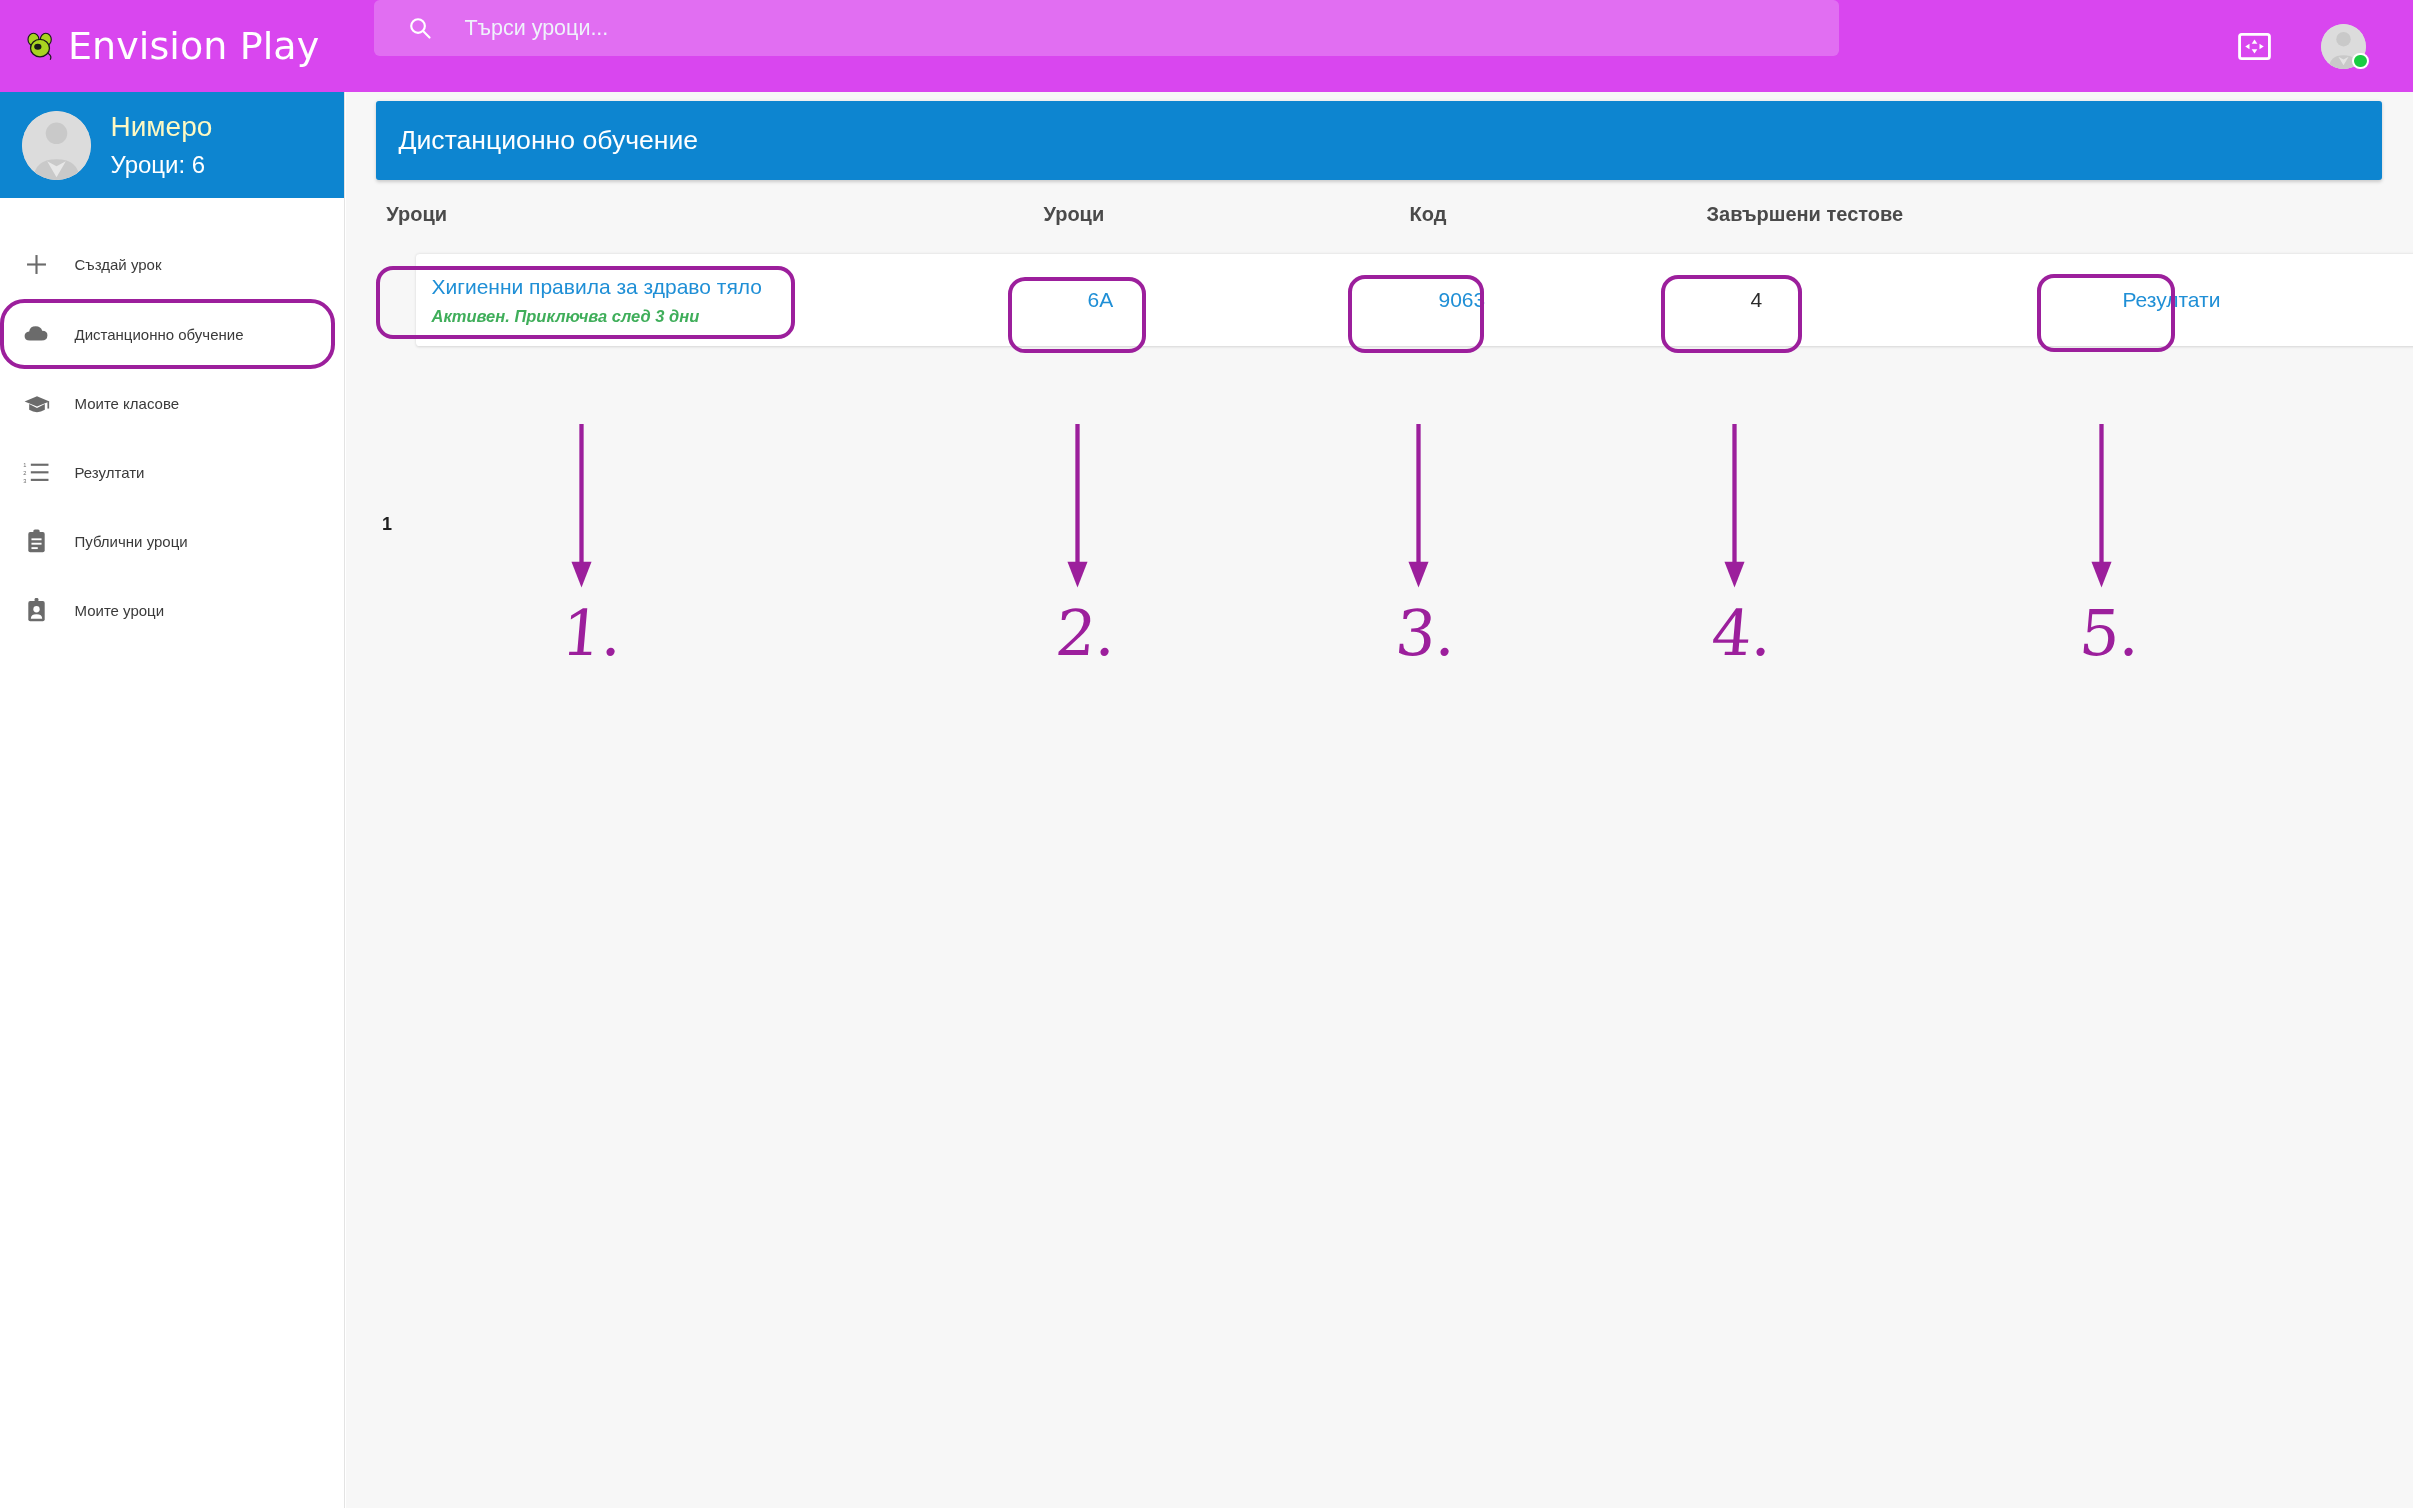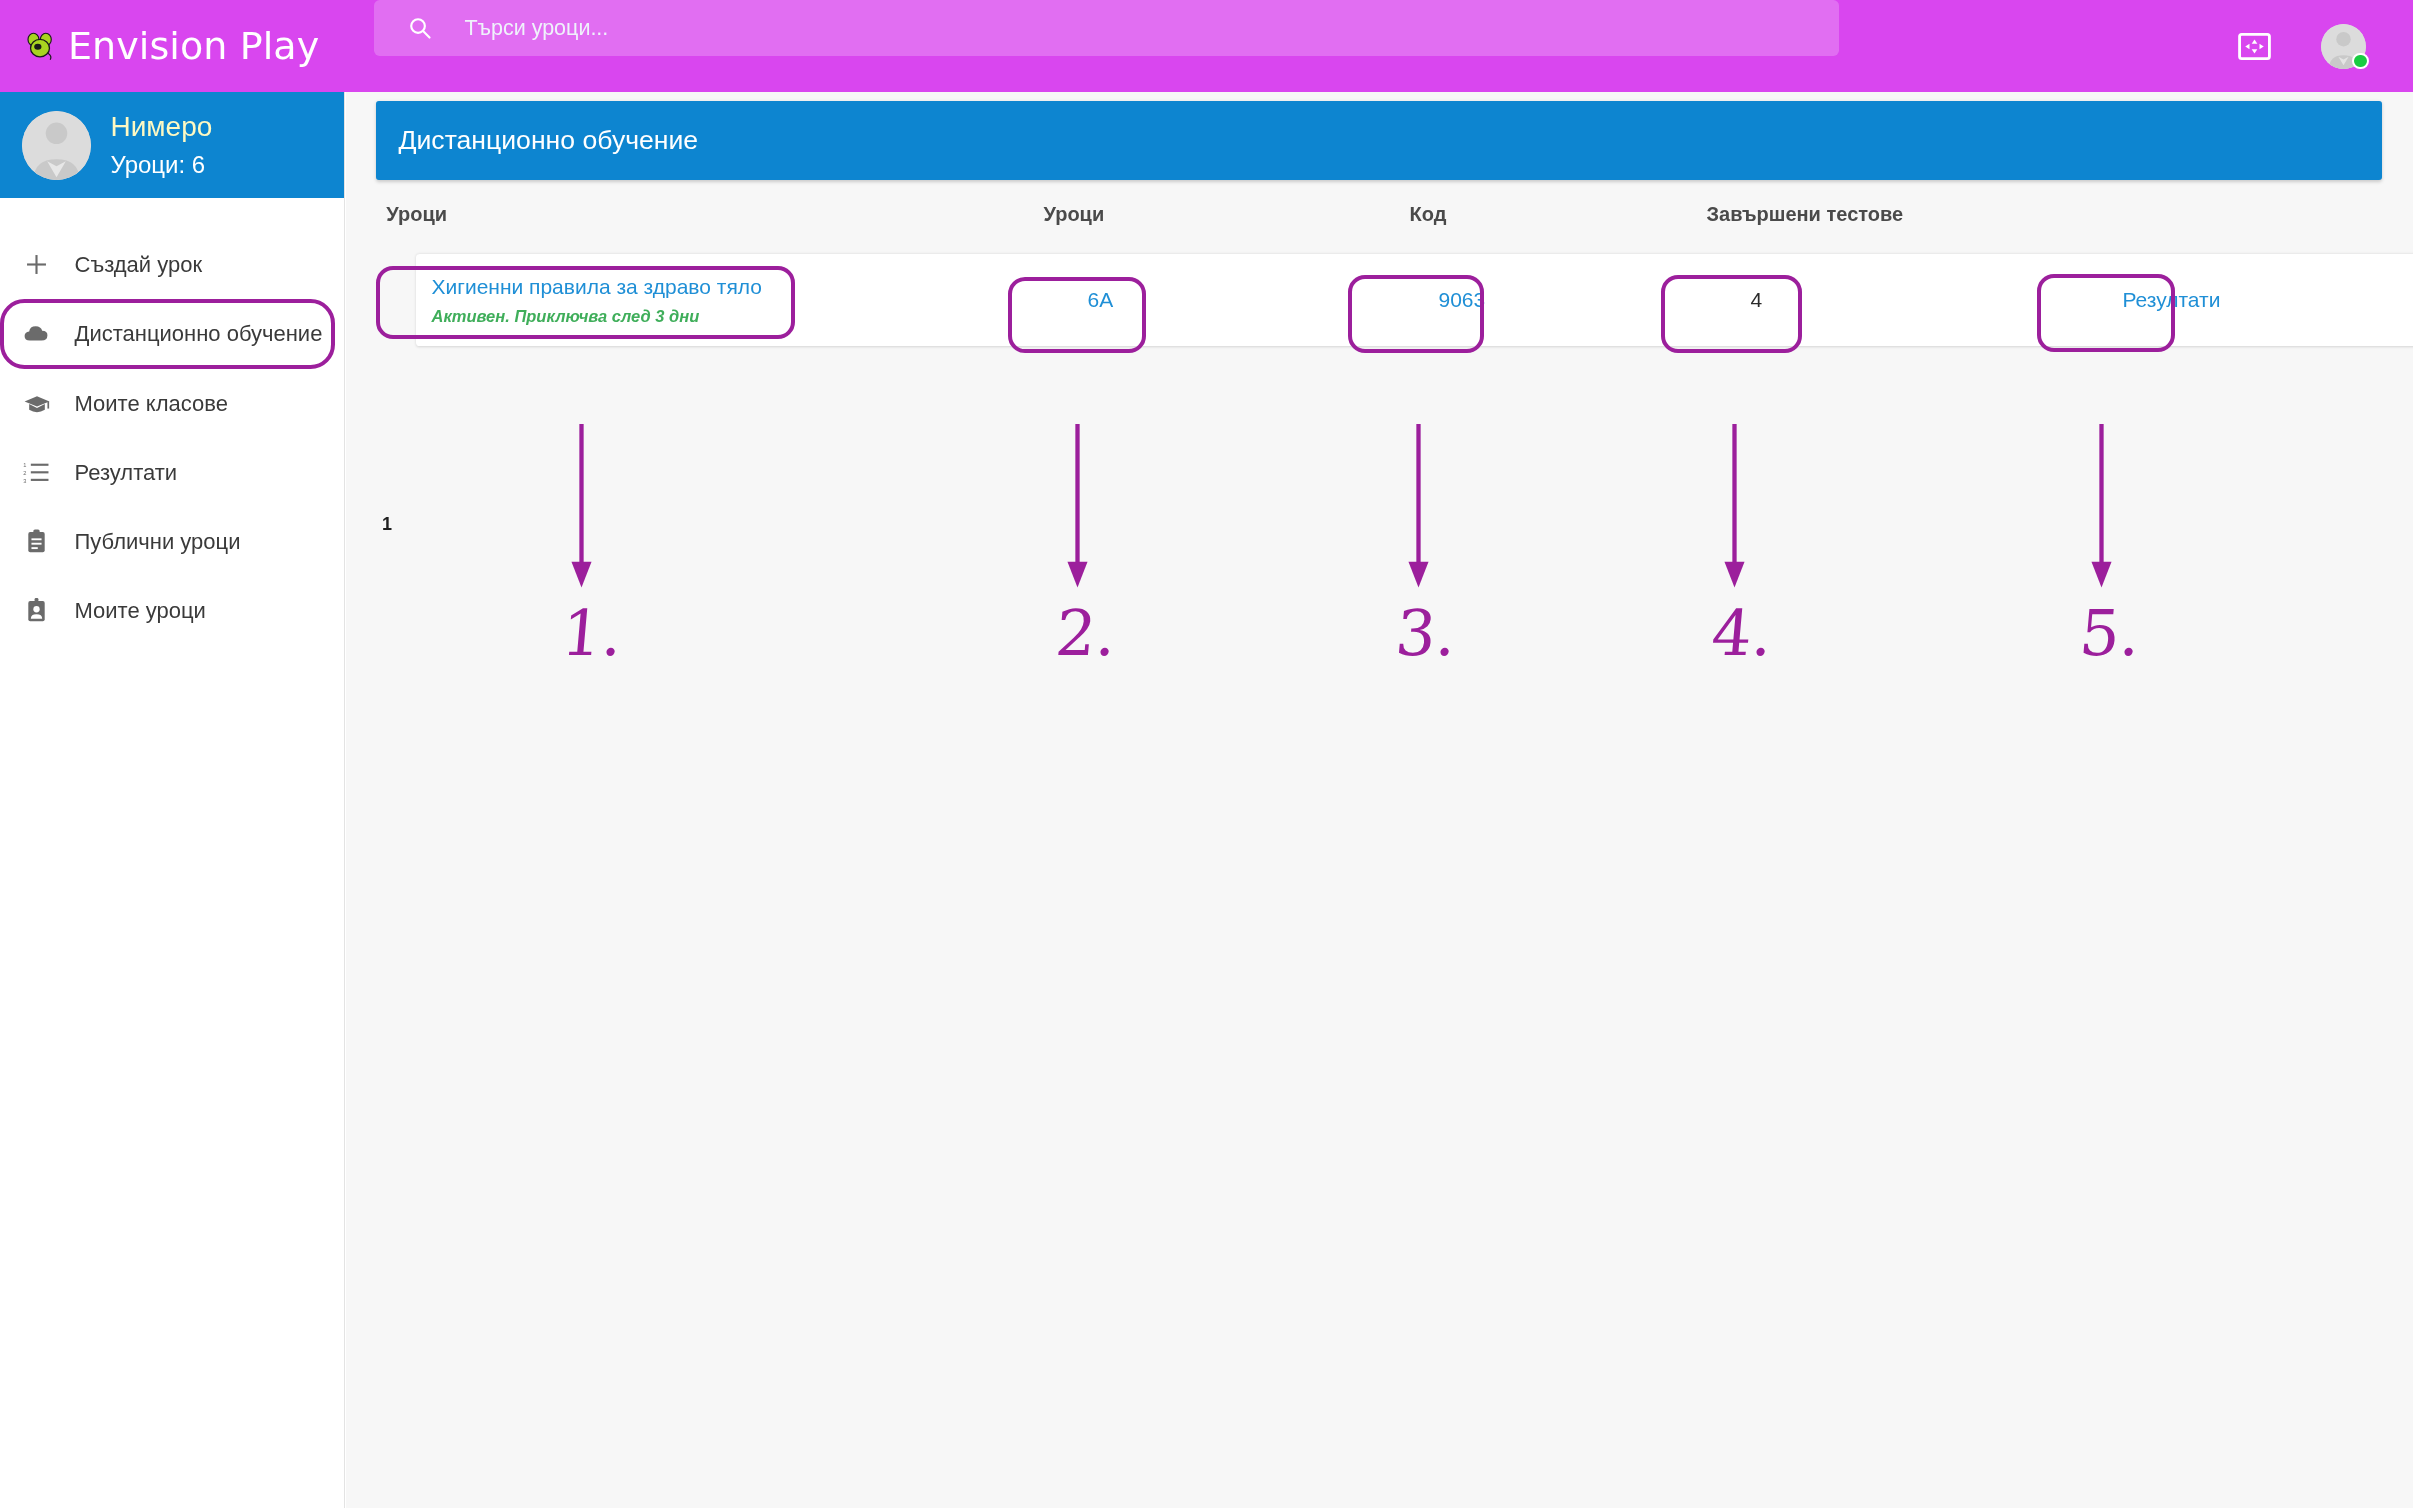--- a/index.html
+++ b/index.html
@@ -93,21 +93,21 @@
   .nav-item {
     display: flex; align-items: center;
     height: 69px; padding-left: 20px; gap: 21.5px;
     cursor: pointer; position: relative;
   }
   .nav-icon {
     width: 33px; height: 33px; flex: 0 0 33px;
     display: flex; align-items: center; justify-content: center;
   }
   .nav-label {
-    font-size: 22px; color: #3a3a3a; font-weight: 400;
+    font-size: 15px; color: #3a3a3a; font-weight: 400;
     white-space: nowrap;
   }
   .nav-item.highlighted {
     border: 4.3px solid #9c1f9c; border-radius: 24.4px;
     margin: 0 8.6px 0 0; height: 70px; padding-left: 16px;
   }
 
   
   .content {
     position: absolute; left: 346px; top: 92px;

